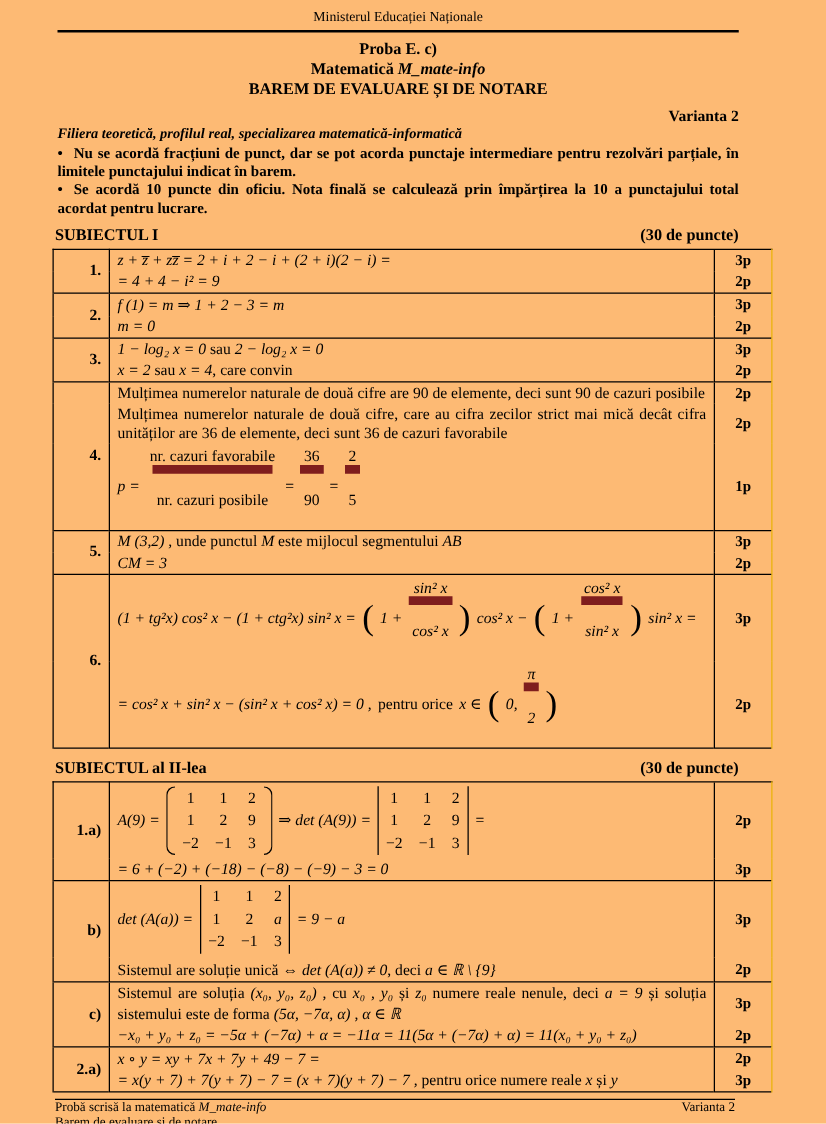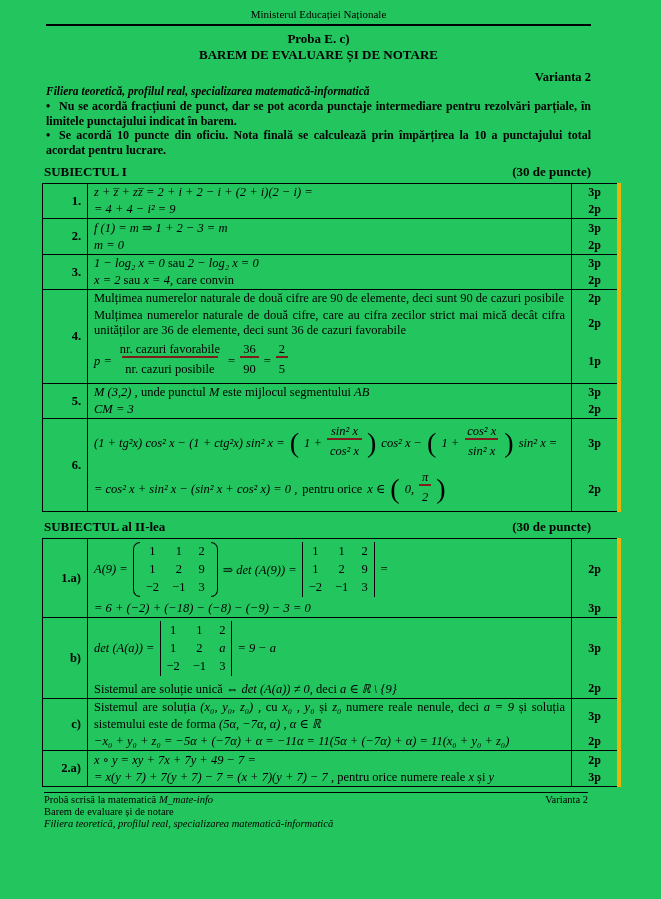--- a/index.html
+++ b/index.html
@@ -1,48 +1,48 @@
 <!DOCTYPE html>
 <html><head>
 <meta charset="utf-8">
 <style>
   html,body{margin:0;padding:0;background:#fff;}
   .page{
     width:661px;height:899px;box-sizing:border-box;
     padding:8px 70px 4px 46px;
     font-family:"Liberation Serif","DejaVu Serif",serif;
-    color:#000;background:#22c55e;overflow:hidden;position:relative;
+    color:#000;background:#fdba74;overflow:hidden;position:relative;
   }
   .center{text-align:center;}
   .i{font-style:italic;}
   .bi{font-weight:bold;font-style:italic;}
   .ministry{font-size:11px;line-height:1.2;}
   .hrule{border:none;border-top:2px solid #000;margin:3px 0 5px 0;}
   .titles{font-size:13px;line-height:1.22;font-weight:bold;}
   .variant-line{text-align:right;font-weight:bold;font-size:12.5px;margin-top:7px;}
   .filiera{font-size:11.5px;line-height:1.18;}
   .bullets{font-size:12px;line-height:1.2;text-align:justify;font-weight:bold;margin-top:1px;}
   .bullet .dot{display:inline-block;width:13px;}
   .subj-head{display:flex;justify-content:space-between;font-weight:bold;font-size:13px;margin:7px 0 3px -2px;}
   table.barem{border-collapse:collapse;width:548px;margin-left:-4px;table-layout:fixed;
     font-size:12.5px;border:1px solid #000;}
   table.barem td{padding:1px 6px;vertical-align:middle;}
   td.num{width:32px;text-align:right;font-weight:bold;vertical-align:top;padding:2px 5px 0 2px;
     border-left:1px solid #000;border-right:1px solid #000;}
   td.sol{width:471px;}
   td.pts{width:33px;text-align:center;font-weight:bold;font-size:12px;
-    border-left:1px solid #000;border-right:4px solid #eab308;}
+    border-left:1px solid #000;border-right:1px solid #eab308;}
   tr.gs td{border-top:1px solid #000;}
   .m{font-style:italic;}
   .t{font-style:normal;}
   .just{text-align:justify;margin-top:35px;}
   .fx{display:flex;align-items:center;gap:5px;flex-wrap:wrap;margin:2px 0;}
   .frac{display:inline-flex;flex-direction:column;align-items:center;line-height:1.12;vertical-align:middle;}
   .frac .fn{padding:0 3px;}
-  .frac .fd{border-top:2px solid #7f1d1d;padding:4px 3px;}
+  .frac .fd{border-top:7px solid #7f1d1d;padding:14px 3px;}
   .bp{font-size:225%;font-weight:400;line-height:.75;font-style:normal;}
   .mat{display:inline-flex;align-items:center;}
   .lp,.rp{align-self:stretch;width:6px;}
   .lp{border:1.5px solid #000;border-right:none;border-radius:9px 0 0 9px;margin-right:3px;}
   .rp{border:1.5px solid #000;border-left:none;border-radius:0 9px 9px 0;margin-left:3px;}
   .mb{display:grid;grid-template-columns:repeat(3,auto);column-gap:13px;row-gap:3px;
     padding:2px 3px;text-align:center;}
   .db{display:grid;grid-template-columns:repeat(3,auto);column-gap:13px;row-gap:3px;
     padding:2px 6px;text-align:center;border-left:1.2px solid #000;border-right:1.2px solid #000;}
   .tall{min-height:42px;}
@@ -56,20 +56,21 @@
 
 <div class="page">
 
   <div class="ministry center">
     <div>Ministerul Educației Naționale</div>
   </div>
   <hr class="hrule">
 
   <div class="titles center">
     <div>Proba E. c)</div>
+    <div><span>Matematică </span><span class="i">M_mate-info</span></div>
     <div>BAREM DE EVALUARE ȘI DE NOTARE</div>
   </div>
 
   <div class="variant-line">Varianta 2</div>
 
   <div class="filiera">
     <div class="bi">Filiera teoretică, profilul real, specializarea matematică-informatică</div>
   </div>
 
   <div class="bullets">

